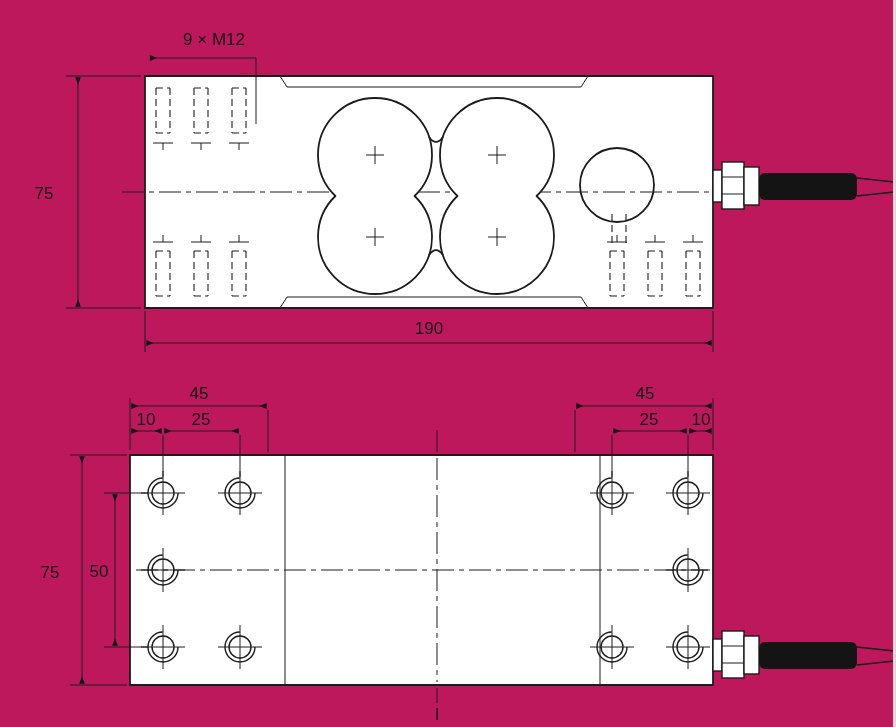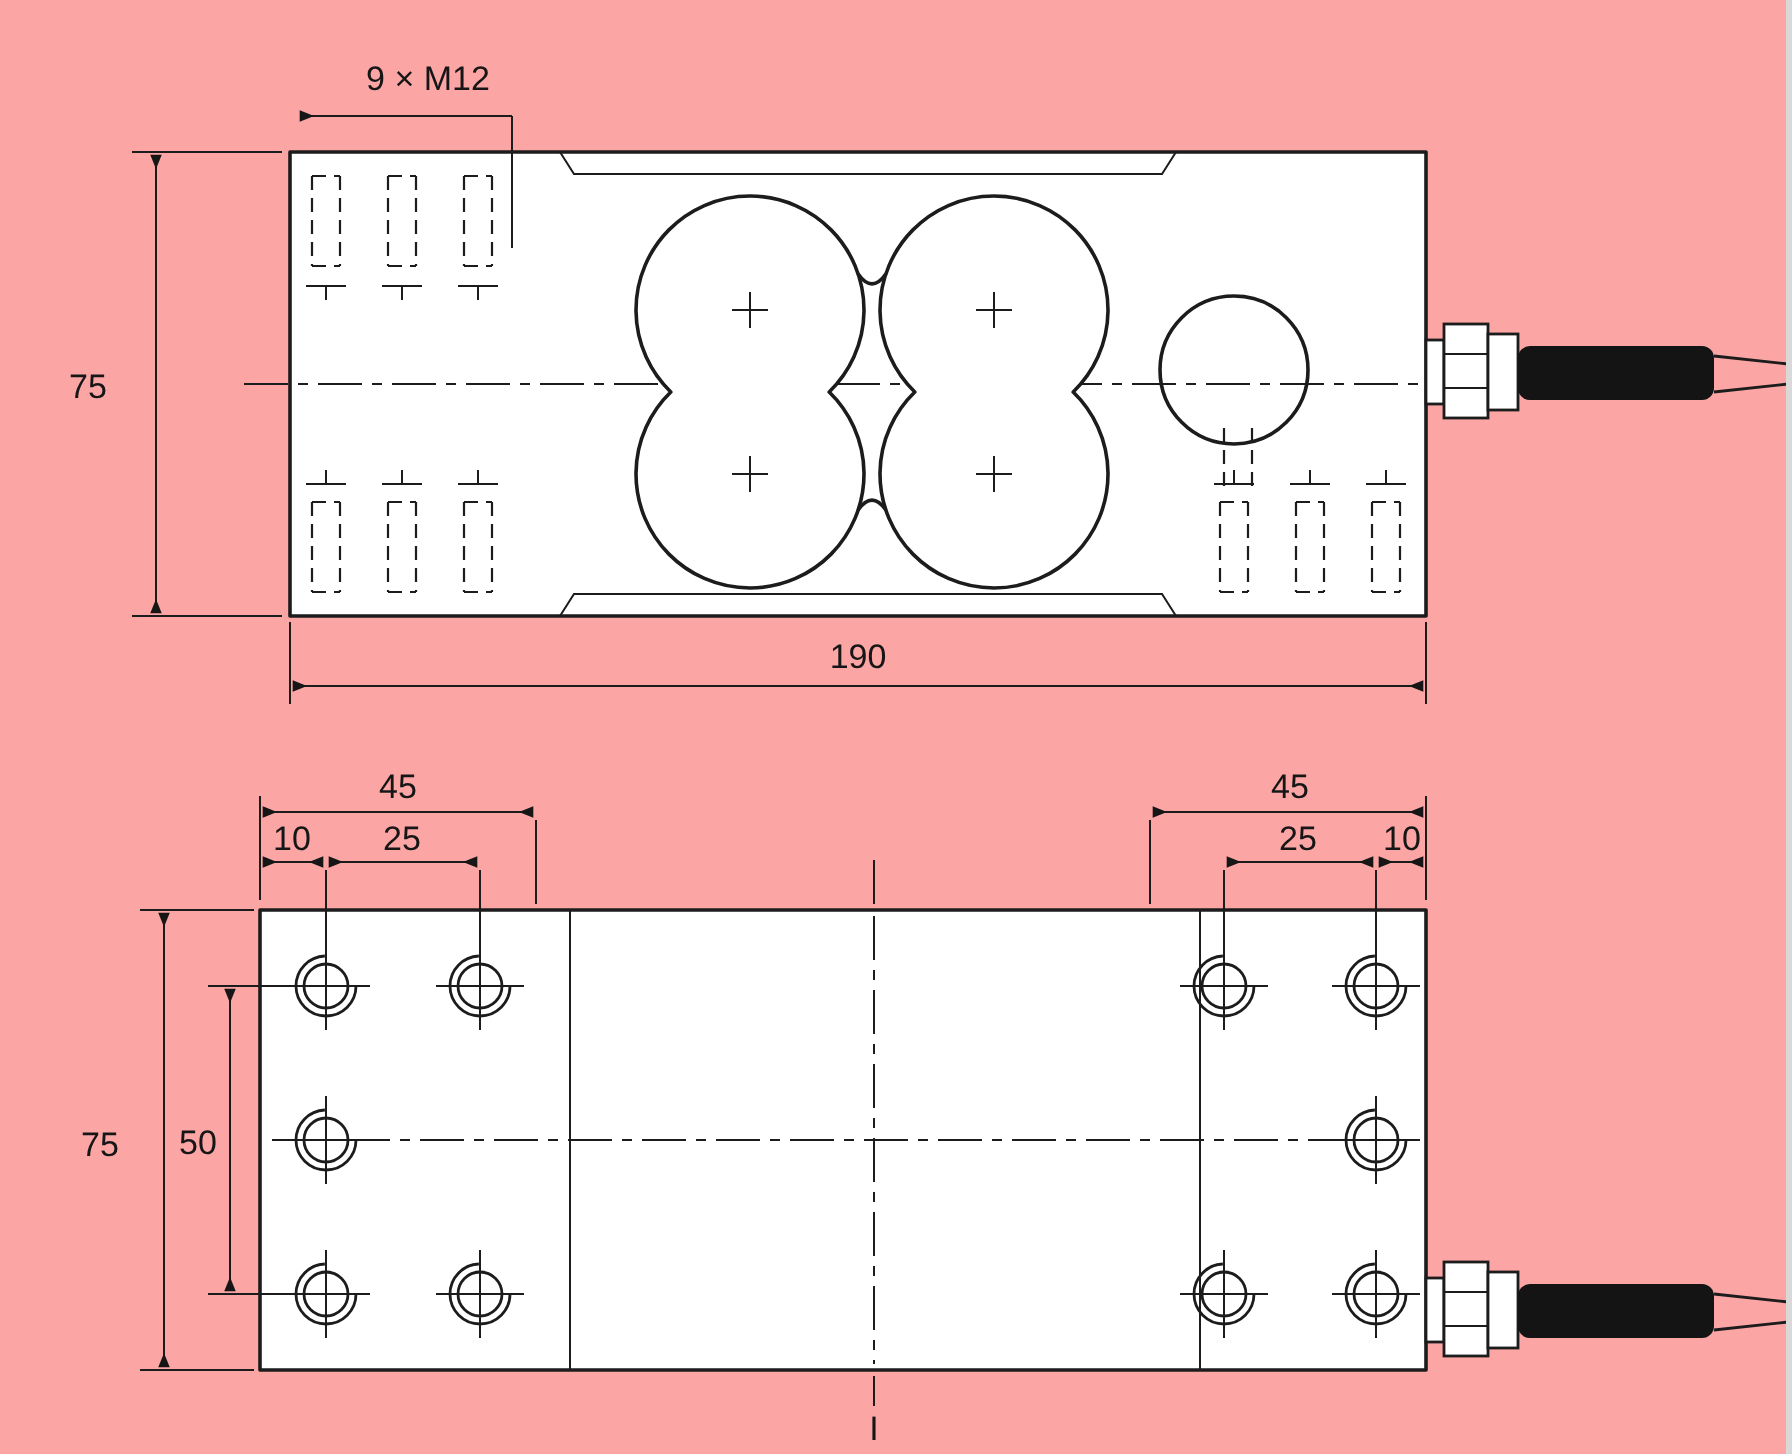--- a/index.html
+++ b/index.html
@@ -1,16 +1,16 @@
 <!DOCTYPE html>
 <html><head>
 <meta charset="utf-8">
 <style>
   html,body{margin:0;padding:0;background:#ffffff;}
-  .page{position:relative;width:896px;height:727px;background:#fca5a5;overflow:hidden;
+  .page{position:relative;width:896px;height:727px;background:#be185d;overflow:hidden;
         font-family:"Liberation Sans",sans-serif;}
   svg{position:absolute;left:0;top:0;}
   .obj{stroke:#1c1c1c;stroke-width:1.8;fill:none;stroke-linejoin:round;}
   .med{stroke:#1c1c1c;stroke-width:1.4;fill:none;}
   .thin{stroke:#1c1c1c;stroke-width:1;fill:none;}
   .hid{stroke:#1c1c1c;stroke-width:1.1;fill:none;stroke-dasharray:7 4;}
   .cl{stroke:#1c1c1c;stroke-width:1;fill:none;stroke-dasharray:22 5 5 5;}
   .dim{stroke:#1c1c1c;stroke-width:1;fill:none;}
   .dimtxt{font:17px "Liberation Sans",sans-serif;fill:#161616;text-anchor:middle;}
   .fillw{fill:#ffffff;}

